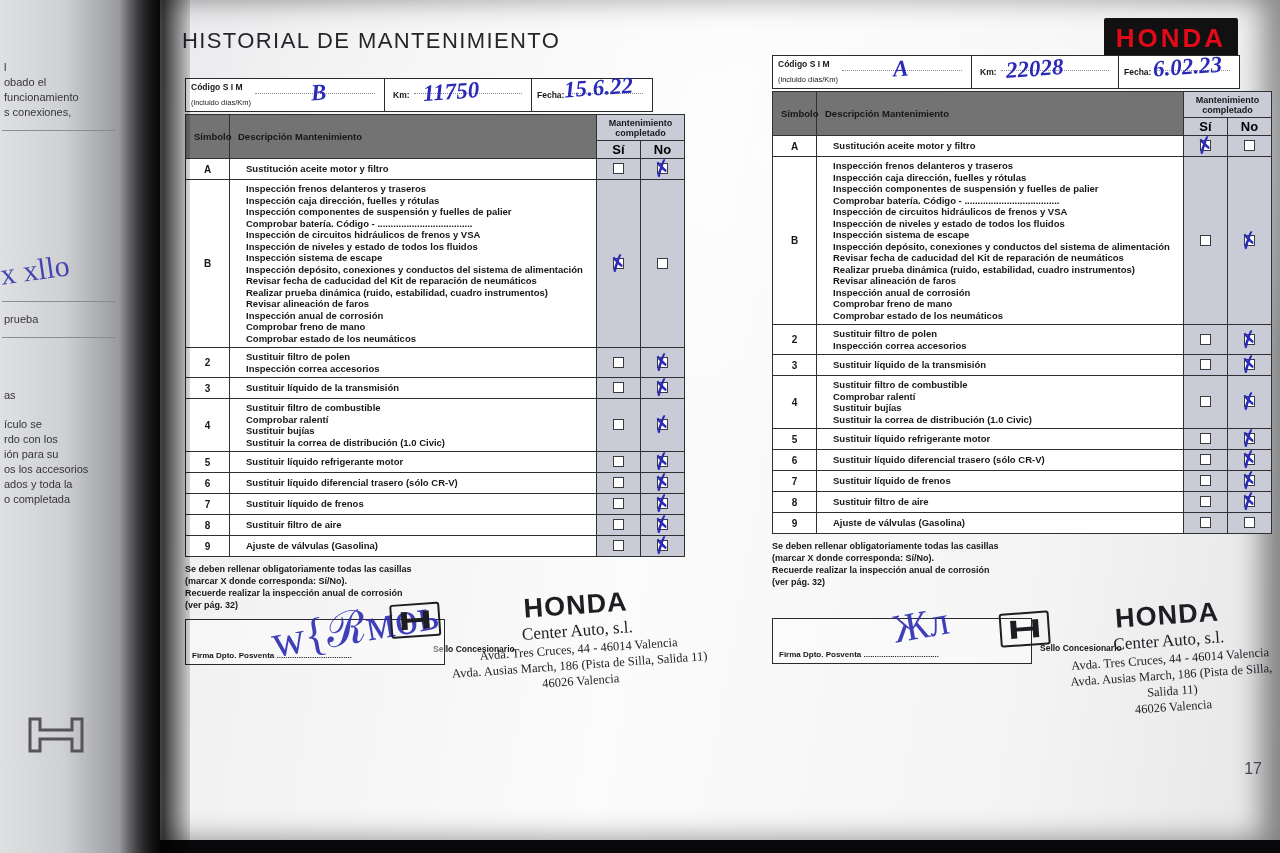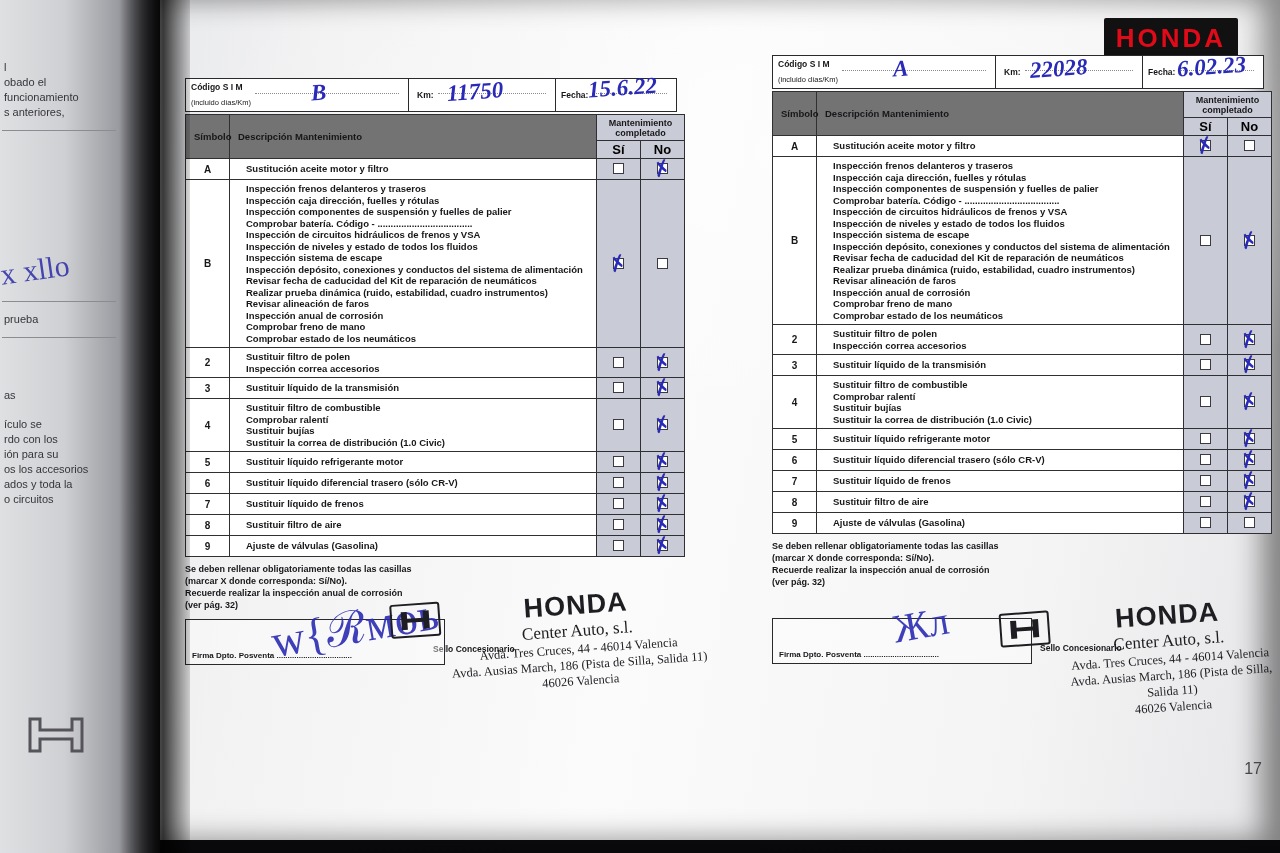--- a/index.html
+++ b/index.html
@@ -101,21 +101,21 @@
     position: relative;
   }
   .hdr-label { font-size: 8.5px; font-weight: bold; color: #17171a; line-height: 10px; }
   .hdr-label small { display:block; font-weight:normal; font-size:7.5px;margin-top:6px; }
   .hdr-dots { flex:1; border-bottom: 1px dotted #8b8c91; margin: 0 4px 3px; }
   .hw {
     position:absolute; color:#2a2ab8; font-family:"Liberation Serif", serif;
     font-size: 23px; font-style: italic; font-weight: bold;
     transform: rotate(-4deg); white-space: nowrap;
   }
-  .box-sim { width: 224px; }
+  .box-sim { width: 200px; }
   .box-km  { width: 148px; margin-left: -1px; padding-left: 8px; }
   .box-fecha { width: 122px; margin-left: -1px; }
 
   table.maint {
     width: 100%; border-collapse: collapse;
     background: #fff; table-layout: fixed;
   }
   table.maint td, table.maint th {
     border: 1px solid #303034; vertical-align: middle;
   }
@@ -183,47 +183,48 @@
 <div class="photo">
   <div class="desk-shadow"></div>
 
   <div class="book">
 
     <div class="page-left-edge">
       <div class="left-page-text">
         <div>l</div>
         <div>obado el</div>
         <div>funcionamiento</div>
-        <div>s anteriores,</div>
+        <div>s conexiones,</div>
         <div class="lp-divider"></div>
         <div style="height:150px"></div>
         <div class="lp-divider"></div>
         <div>prueba</div>
         <div class="lp-divider"></div>
         <div style="height:40px"></div>
         <div>as</div>
         <div style="height:14px"></div>
         <div>ículo se</div>
         <div>rdo con los</div>
         <div>ión para su</div>
         <div>os los accesorios</div>
         <div>ados y toda la</div>
-        <div>o circuitos</div>
+        <div>o completada</div>
       </div>
       <div class="lp-scribble">x xllo</div>
       <div class="lp-honda">
         <svg width="64" height="44" viewBox="0 0 64 44" aria-hidden="true">
           <path d="M6 6 L6 38 L16 38 L16 26 L48 26 L48 38 L58 38 L58 6 L48 6 L48 17 L16 17 L16 6 Z" fill="none" stroke="#54545a" stroke-width="3"></path>
         </svg>
       </div>
     </div>
 
     <div class="page-main">
       <div class="page-sheen"></div>
 
+      <div class="page-title">HISTORIAL DE MANTENIMIENTO</div>
 
       <div class="honda-brand">
         <span>HONDA</span>
       </div>
 
       <div class="page-number">17</div>
 
       <div class="sheet left">
         <div class="hdr-row">
           <div class="hdr-box box-sim">

